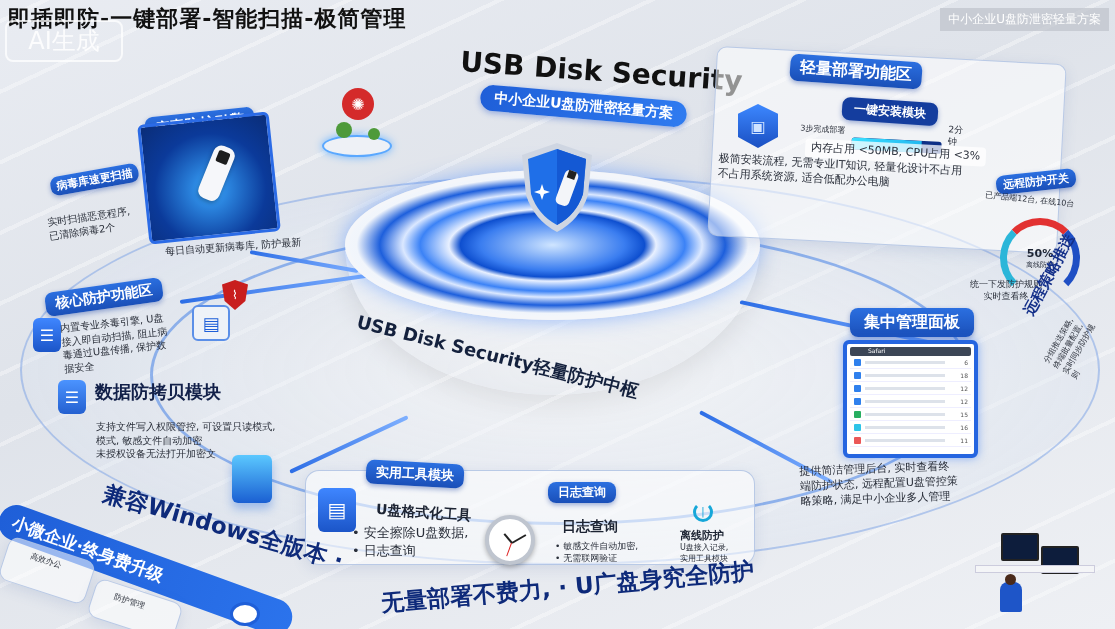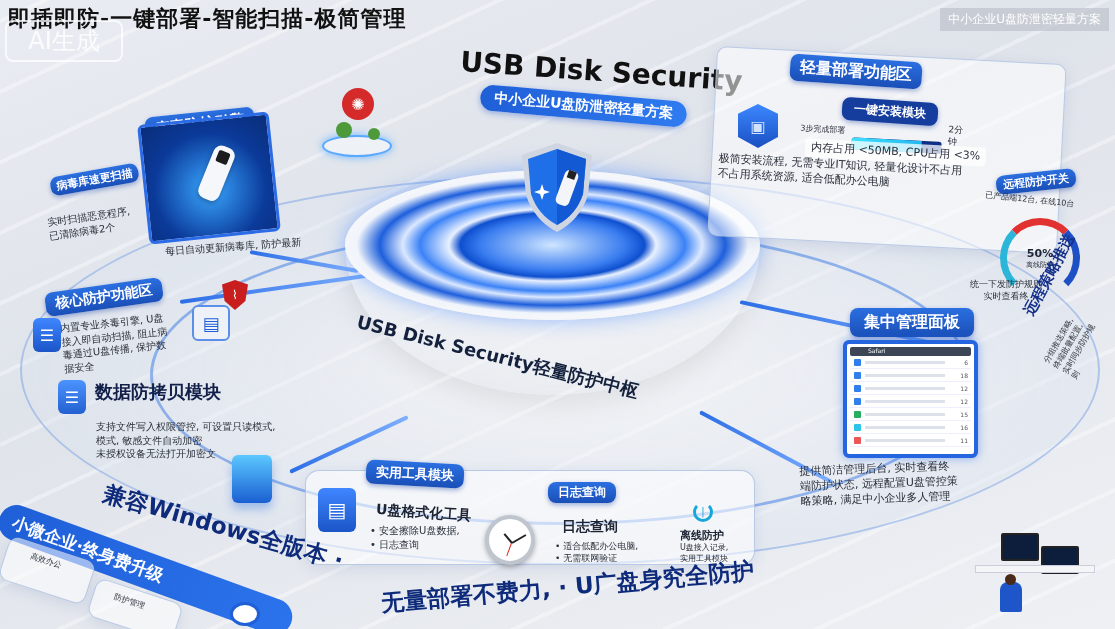--- a/index.html
+++ b/index.html
@@ -181,33 +181,33 @@
 <div class="abs small" style="left:800px;top:462px;font-size:11px;transform:rotate(-2deg)">
   <div>提供简洁管理后台, 实时查看终</div>
   <div>端防护状态, 远程配置U盘管控策</div>
   <div>略策略, 满足中小企业多人管理</div>
 </div>
 
 <div class="abs glass" style="left:305px;top:470px;width:450px;height:95px;border-radius:14px"></div>
 <div class="abs pill" style="left:366px;top:462px;font-size:13px;transform:rotate(3deg)">实用工具模块</div>
 <div class="abs doc-icon" style="left:318px;top:488px;width:38px;height:44px;font-size:20px">▤</div>
 <div class="abs" style="left:376px;top:504px;font-size:14px;font-weight:bold;transform:rotate(4deg)">U盘格式化工具</div>
-<div class="abs small" style="left:370px;top:524px;font-size:10px">
+<div class="abs small" style="left:352px;top:524px;font-size:13px">
   <div>• <span>安全擦除U盘数据,</span></div>
   <div>• <span>日志查询</span></div>
 </div>
 <div class="abs clock" style="left:485px;top:515px">
     <div class="h"></div>
     <div class="m"></div>
     <div class="s"></div>
   </div>
 <div class="abs pill" style="left:548px;top:482px;font-size:12px;padding:2px 10px">日志查询</div>
 <div class="abs" style="left:562px;top:518px;font-size:14px;font-weight:bold">日志查询</div>
 <div class="abs small" style="left:555px;top:540px;font-size:9px">
-  <div>• <span>适合低配办公电脑,</span></div>
+  <div>• <span>敏感文件自动加密,</span></div>
   <div>• <span>无需联网验证</span></div>
 </div>
 <div class="abs" style="left:693px;top:502px;width:20px;height:20px;border-radius:50%;border:3px solid #16a7d9;border-top-color:transparent;color:#16a7d9;font-size:10px;text-align:center;line-height:14px">|</div>
 <div class="abs" style="left:680px;top:528px;font-size:11px;font-weight:bold">离线防护</div>
 <div class="abs small" style="left:680px;top:543px;font-size:8px">
   <div>U盘接入记录,</div>
   <div>实用工具模块</div>
 </div>
 
 <div class="abs banner-curve" style="left:108px;top:478px;transform:rotate(16deg);transform-origin:left top">兼容Windows全版本 ·</div>

